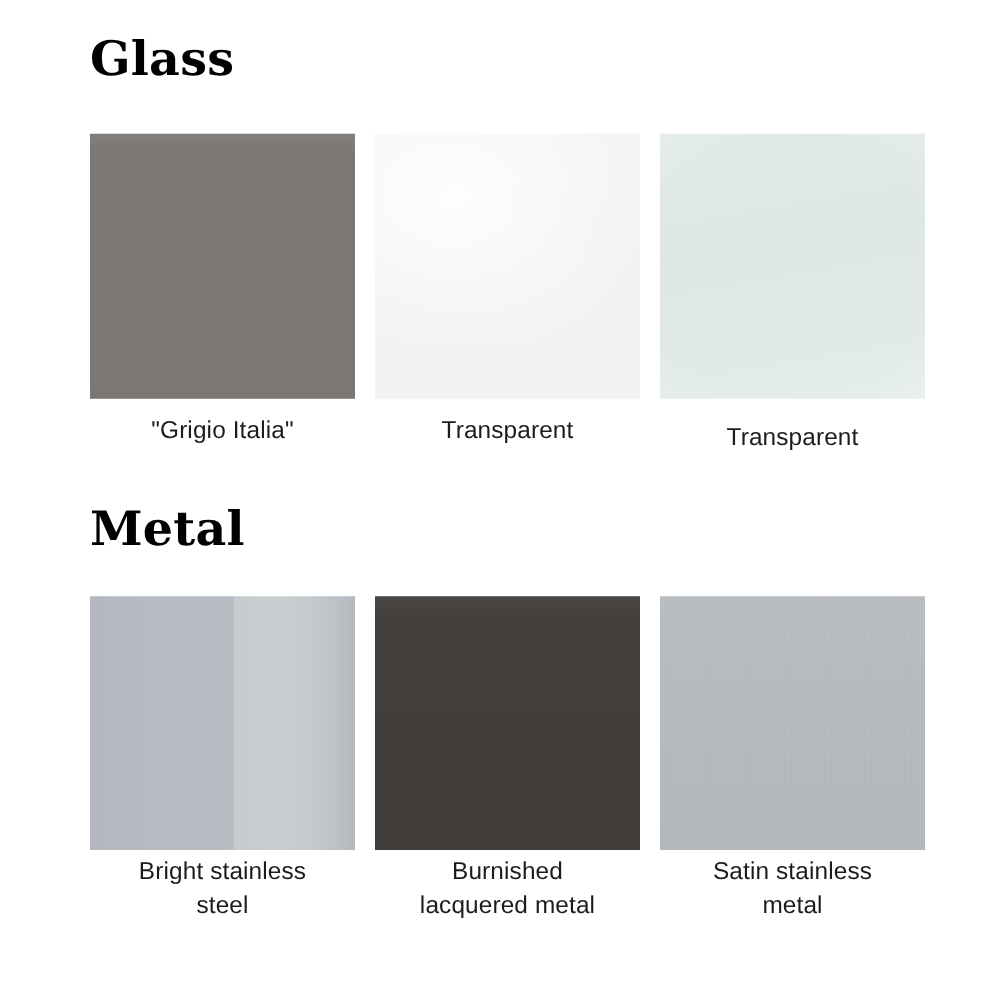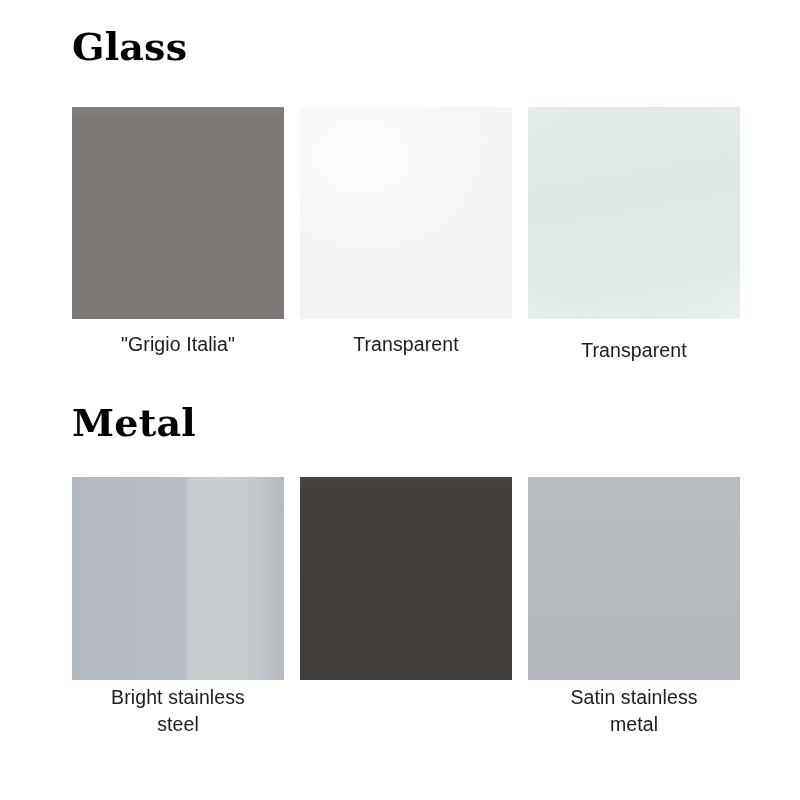--- a/index.html
+++ b/index.html
@@ -188,20 +188,22 @@
   <div class="swatch-row metal-row">
 
     <div class="swatch-cell">
       <div class="swatch-chip chip-bright-steel"></div>
       <div class="swatch-label">Bright stainless
 steel</div>
     </div>
 
     <div class="swatch-cell">
       <div class="swatch-chip chip-burnished"></div>
+      <div class="swatch-label">Burnished
+lacquered metal</div>
     </div>
 
     <div class="swatch-cell">
       <div class="swatch-chip chip-satin"></div>
       <div class="swatch-label">Satin stainless
 metal</div>
     </div>
 
   </div>
 

